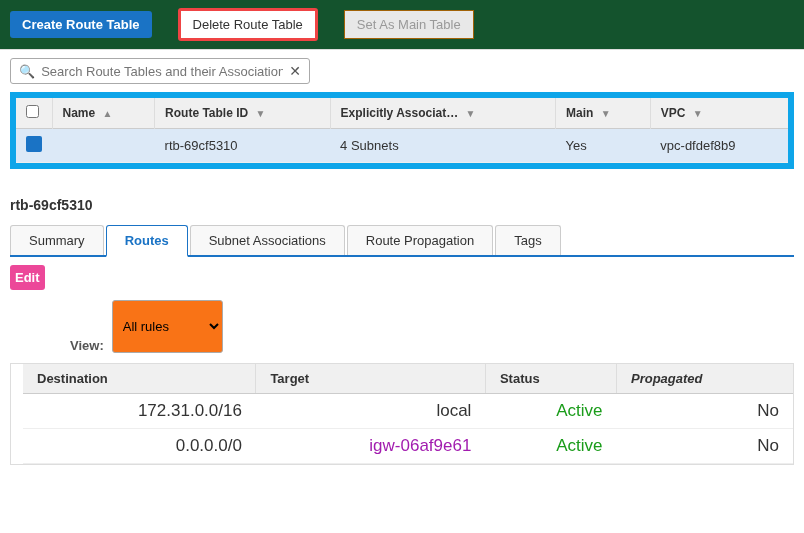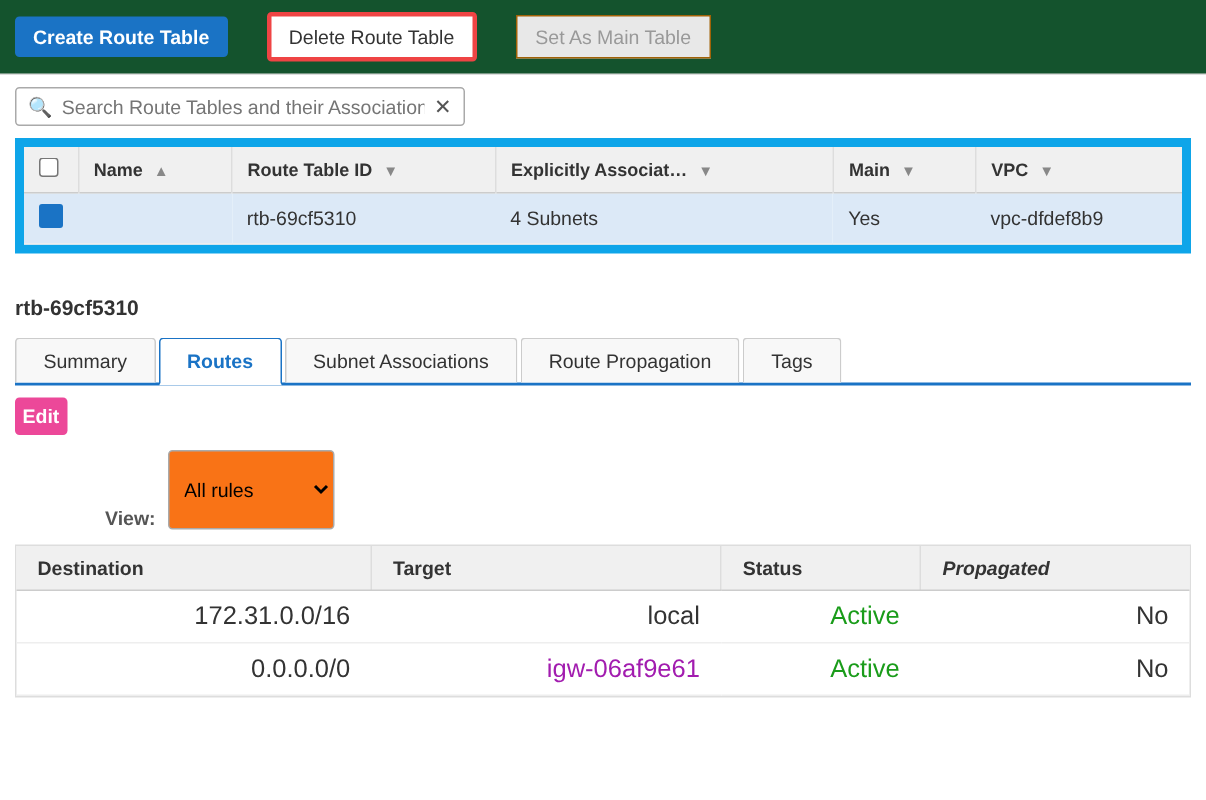--- a/index.html
+++ b/index.html
@@ -187,20 +187,21 @@
       border-radius: 3px;
       padding: 17px 6px;
       font-size: 13px;
       background: #f97316;
       cursor: pointer;
     }
 
     
     .routes-table-container {
       border: 1px solid #ddd;
+      padding-left: 12px;
     }
     .routes-table {
       width: 100%;
       border-collapse: collapse;
     }
     .routes-table thead tr {
       background: #f0f0f0;
     }
     .routes-table thead th {
       padding: 7px 14px;

